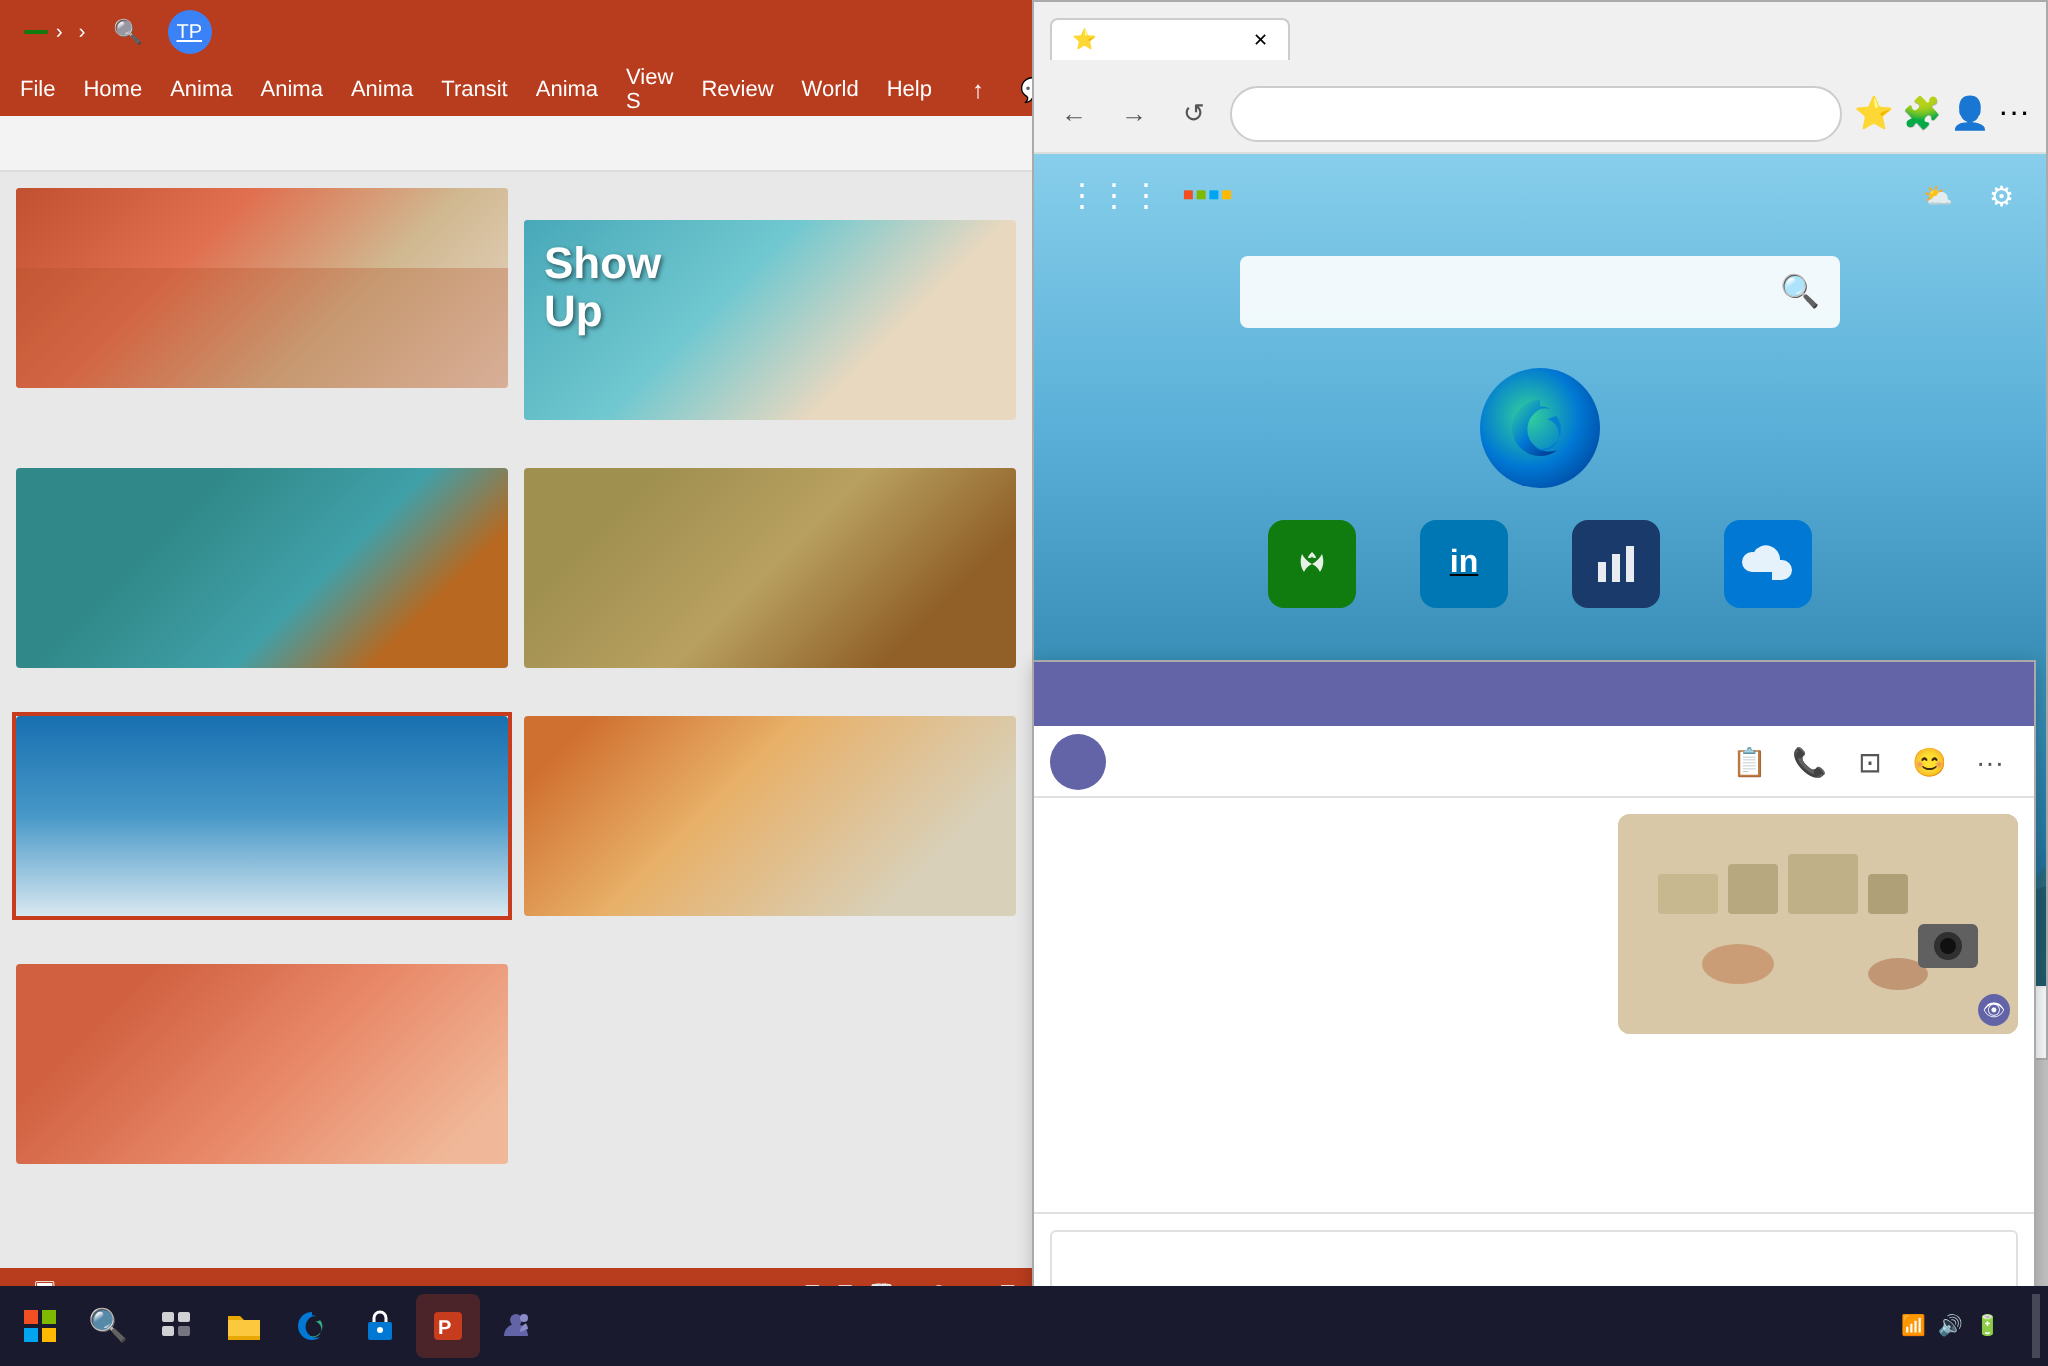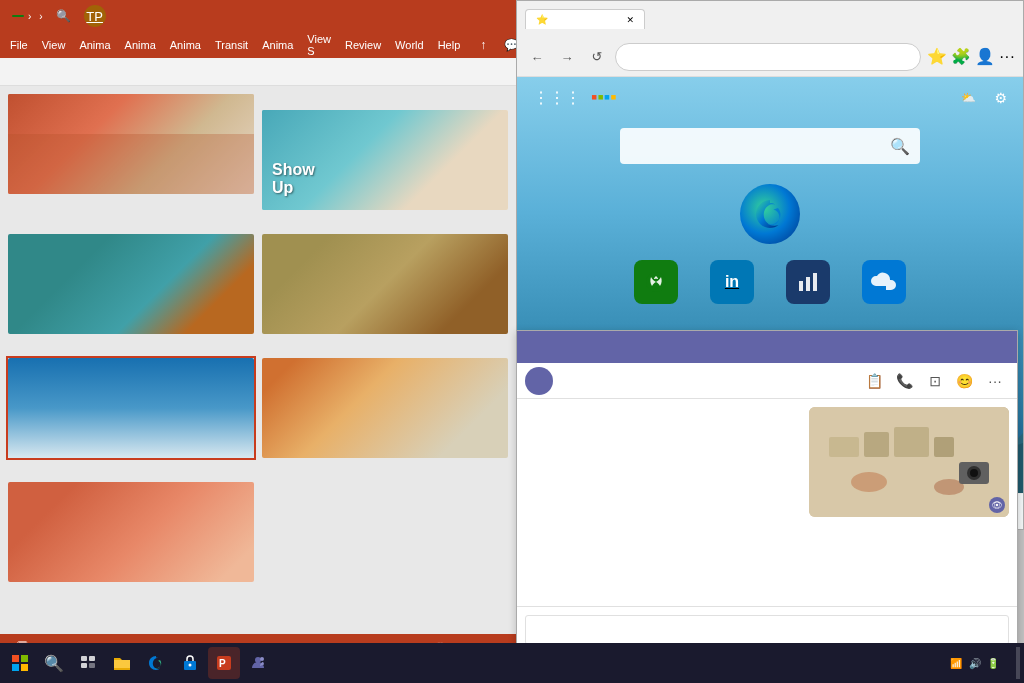--- a/index.html
+++ b/index.html
@@ -30,22 +30,22 @@
       display: flex; align-items: center; gap: 4px; font-size: 11px;
     }
     .toggle-on {
       background: #107c10; color: white; border-radius: 10px; padding: 1px 6px; font-size: 10px;
     }
     .ppt-titlebar .chevron { margin: 0 4px; font-size: 10px; }
     .ppt-titlebar .filename { margin-left: 4px; }
     .ppt-titlebar .search-icon-btn { margin-left: 6px; }
     .ppt-titlebar .user-name { margin-left: 8px; font-size: 12px; }
     .ppt-titlebar .user-avatar {
-      width: 22px; height: 22px; border-radius: 50%; background: #a16207;
-      display: inline-flex; align-items: center; justify-content: center; font-size: 13px; color: white; margin-left: 4px; text-decoration: underline;
+      width: 22px; height: 22px; border-radius: 50%; background: #3b82f6;
+      display: inline-flex; align-items: center; justify-content: center; font-size: 10px; color: white; margin-left: 4px; text-decoration: underline;
     }
     .ppt-titlebar .win-controls { margin-left: auto; display: flex; gap: 8px; font-size: 12px; }
 
     .ppt-menubar {
       height: 26px;
       background: #b83c1e;
       display: flex;
       align-items: center;
       padding: 0 4px;
       gap: 2px;
@@ -423,21 +423,21 @@
     <span class="user-avatar">TP</span>
     <div class="win-controls">
       <span></span>
       <span></span>
       <span></span>
     </div>
   </div>
 
   <div class="ppt-menubar">
     <span>File</span>
-    <span>View</span>
+    <span>Home</span>
     <span>Anima</span>
     <span>Anima</span>
     <span>Anima</span>
     <span>Transit</span>
     <span>Anima</span>
     <span>View S</span>
     <span>Review</span>
     <span>World</span>
     <span>Help</span>
     <span style="margin-left:auto; display:flex; gap:6px;">
@@ -459,21 +459,21 @@
             <div style="position:absolute;top:0;left:0;right:0;bottom:0;background:linear-gradient(135deg,#c05030 0%,#e07050 35%,#d0b890 65%,#e8d8c8 100%);"></div>
             <div style="position:absolute;bottom:0;left:0;right:0;height:60%;background:rgba(180,80,40,0.3);border-radius:0;"></div>
             <span class="slide-text" style="bottom:10px;left:8px;font-size:18px;color:white;font-weight:bold;text-shadow:1px 1px 3px rgba(0,0,0,0.6);"></span>
           </div>
           <div class="slide-number"></div>
         </div>
 
         <div class="slide-item" style="margin-top:16px;">
           <div class="slide-thumb slide-2-bg">
             <div style="position:absolute;top:0;left:0;right:0;bottom:0;background:linear-gradient(135deg,#48a8b8 0%,#70c8d0 40%,#e8d8c0 70%);"></div>
-            <span class="slide-text" style="top:10px;left:10px;font-size:16px;color:white;line-height:1.1;margin-top:41px;">Show<br>Up</span>
+            <span class="slide-text" style="top:10px;left:10px;font-size:22px;color:white;line-height:1.1;">Show<br>Up</span>
           </div>
           <div class="slide-number"></div>
         </div>
 
         <div class="slide-item" style="margin-top:16px;">
           <div class="slide-thumb" style="background:linear-gradient(135deg,#308888 30%,#40a0a8 60%,#b86820 80%);">
             <span class="slide-text" style="bottom:15px;left:6px;font-size:24px;color:rgba(255,255,255,0.8);font-weight:bold;font-style:italic;"></span>
           </div>
           <div class="slide-number"></div>
         </div>

